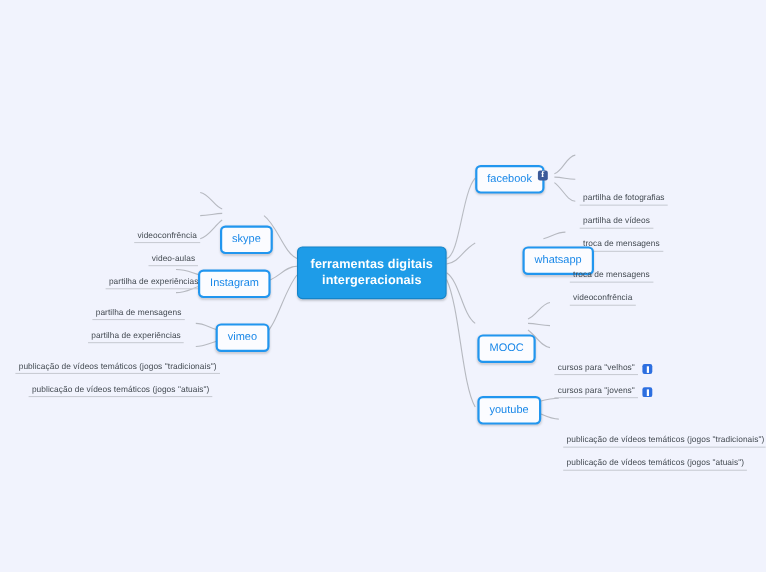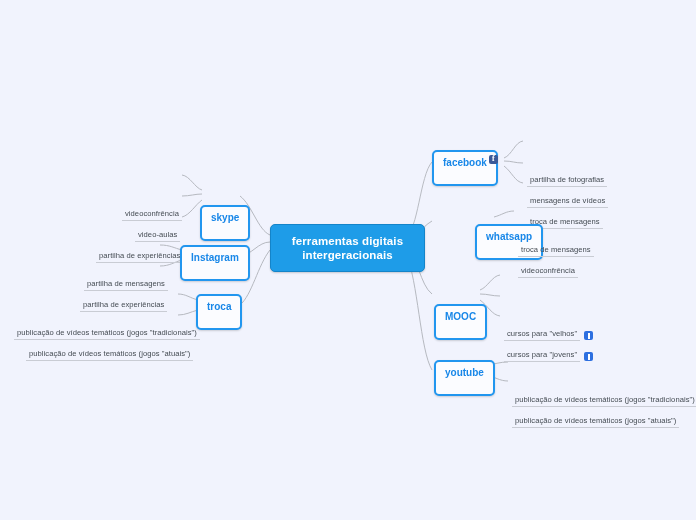--- a/index.html
+++ b/index.html
@@ -46,24 +46,24 @@
     padding: 9px 10px;
     box-shadow: 0 1px 2px rgba(0,0,0,0.18);
     letter-spacing: 0.1px;
   }
   
   .branch {
     background: #fbfcff;
     border: 2px solid #2196ef;
     border-radius: 5px;
     color: #1887e8;
-    font-weight: bold;
+    font-weight: normal;
     font-size: 10px;
     text-align: center;
-    padding: 5px 9px 16px 9px;
+    padding: 5px 9px 6px 9px;
     box-shadow: 0 1px 2px rgba(0,0,0,0.16);
     white-space: nowrap;
   }
   
   .leaf {
     font-size: 7.6px;
     color: #444b52;
     white-space: nowrap;
     border-bottom: 1px solid #c9ccd4;
     padding: 0 3px 2px 3px;
@@ -149,21 +149,21 @@
 
       <path d="M480,290 C488,287 492,276 500,275"></path>
       <path d="M480,294 C488,294 492,296 500,296"></path>
       <path d="M480,300 C488,306 492,315 500,316"></path>
 
       <path d="M486,366 C494,364 500,362 508,362"></path>
       <path d="M486,374 C494,377 500,381 508,381"></path>
     </g>
   </svg>
 
-  <div class="node root" style="left:270px; top:224px; width:155px;">
+  <div class="node root" style="left:270px; top:224px; width:136px;">
     <div>ferramentas digitais</div>
     <div>intergeracionais</div>
   </div>
 
   <div class="node branch" style="left:200px; top:185px;margin-top:20px;">
     <span>skype</span>
   </div>
   <div class="leaf-wrap" style="left:122px; top:169px;">
     <span class="leaf">videoconfrência</span>
   </div>
@@ -178,38 +178,38 @@
     <span>Instagram</span>
   </div>
   <div class="leaf-wrap" style="left:84px; top:239px;">
     <span class="leaf">partilha de mensagens</span>
   </div>
   <div class="leaf-wrap" style="left:80px; top:260px;">
     <span class="leaf">partilha de experiências</span>
   </div>
 
   <div class="node branch" style="left:196px; top:294px;">
-    <span>troca</span>
+    <span>vimeo</span>
   </div>
   <div class="leaf-wrap" style="left:14px; top:288px;">
     <span class="leaf">publicação de vídeos temáticos (jogos "tradicionais")</span>
   </div>
   <div class="leaf-wrap" style="left:26px; top:309px;">
     <span class="leaf">publicação de vídeos temáticos (jogos "atuais")</span>
   </div>
 
   <div class="node branch" style="left:432px; top:150px;">
     <span>facebook</span>
   </div>
   <span class="badge badge-fb" style="position:absolute; left:489px; top:155px;"></span>
   <div class="leaf-wrap" style="left:527px; top:135px;">
     <span class="leaf">partilha de fotografias</span>
   </div>
   <div class="leaf-wrap" style="left:527px; top:156px;">
-    <span class="leaf">mensagens de vídeos</span>
+    <span class="leaf">partilha de vídeos</span>
   </div>
   <div class="leaf-wrap" style="left:527px; top:177px;">
     <span class="leaf">troca de mensagens</span>
   </div>
 
   <div class="node branch" style="left:432px; top:224px;margin-left:43px;">
     <span>whatsapp</span>
   </div>
   <div class="leaf-wrap" style="left:518px; top:205px;">
     <span class="leaf">troca de mensagens</span>

